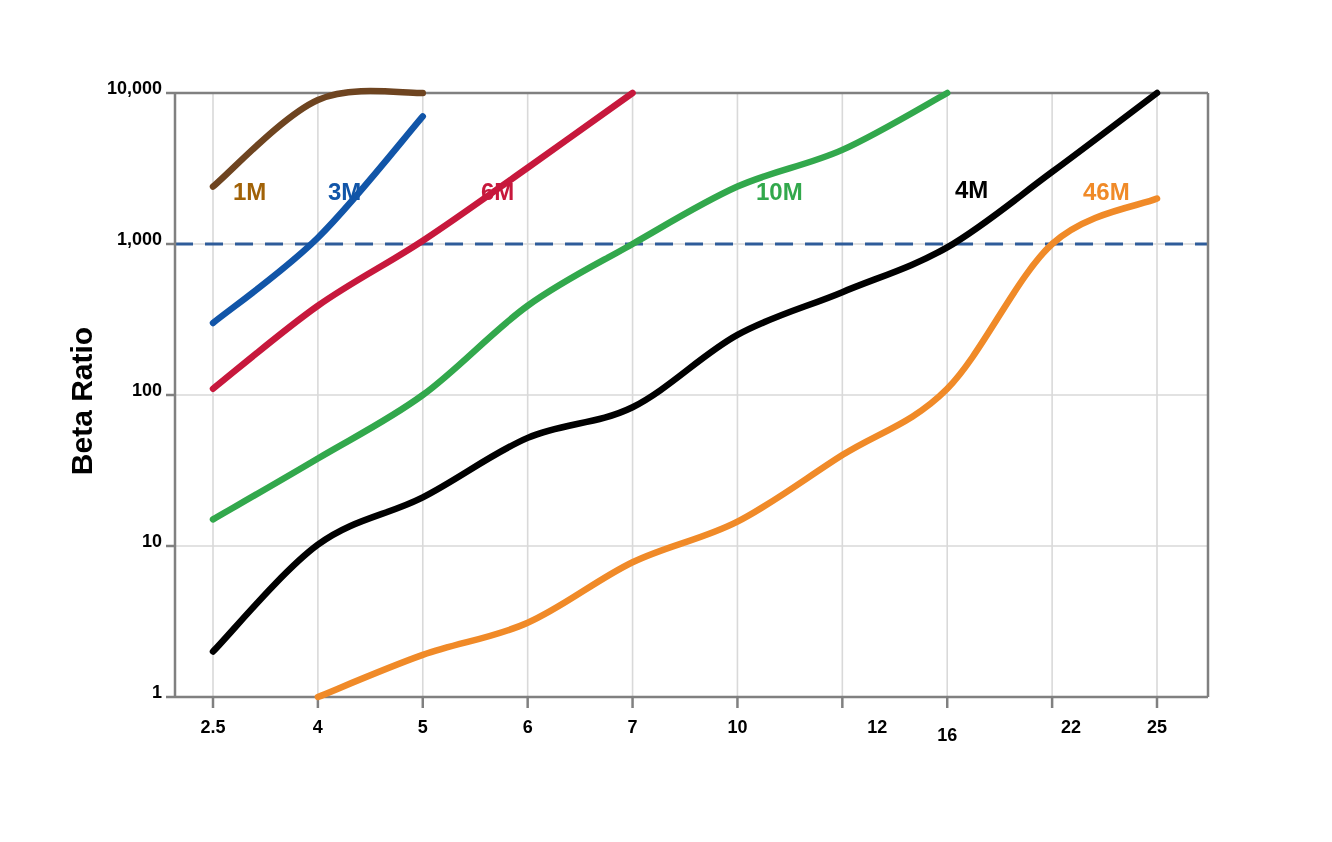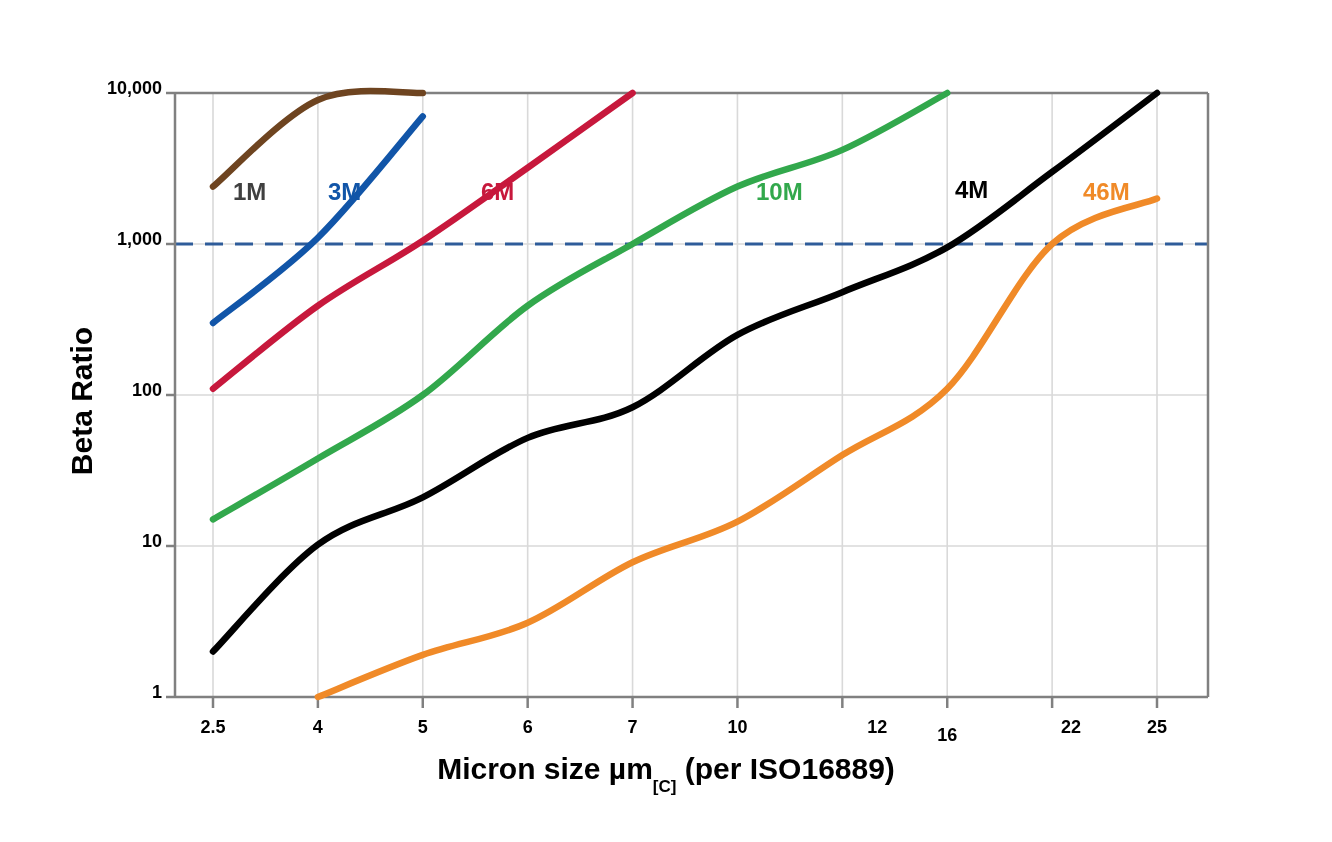--- a/index.html
+++ b/index.html
@@ -105,26 +105,25 @@
         <div class="tick-label" style="left: 377.778px; width: 90px; top: 717px;">5</div>
         <div class="tick-label" style="left: 482.667px; width: 90px; top: 717px;">6</div>
         <div class="tick-label" style="left: 587.556px; width: 90px; top: 717px;">7</div>
         <div class="tick-label" style="left: 692.444px; width: 90px; top: 717px;">10</div>
         <div class="tick-label" style="left: 797.333px; width: 90px; top: 717px; text-align: right;">12</div>
         <div class="tick-label" style="left: 902.222px; width: 90px; top: 717px; margin-top: 8px;">16</div>
         <div class="tick-label" style="left: 1026px; width: 90px; top: 717px;">22</div>
         <div class="tick-label" style="left: 1112px; width: 90px; top: 717px;">25</div>
       </div>
     <div id="slabels">
-        <div class="series-label" style="left: 233px; top: 178px; color: #404040;">1M</div>
+        <div class="series-label" style="left: 233px; top: 178px; color: #a16207;">1M</div>
         <div class="series-label" style="left: 328px; top: 178px; color: rgb(17, 85, 168);">3M</div>
         <div class="series-label" style="left: 481px; top: 178px; color: rgb(199, 24, 60);">6M</div>
         <div class="series-label" style="left: 756px; top: 178px; color: rgb(50, 168, 76);">10M</div>
         <div class="series-label" style="left: 955px; top: 176px; color: rgb(0, 0, 0);">4M</div>
         <div class="series-label" style="left: 1083px; top: 178px; color: rgb(240, 138, 40);">46M</div>
       </div>
   </div>
 
   <div class="y-axis-title">Beta Ratio</div>
 
-  <div class="x-axis-title"><span>Micron size µm</span><span class="sub">[C]</span><span> (per ISO16889)</span></div>
 
 </div>
 
 </body></html>

